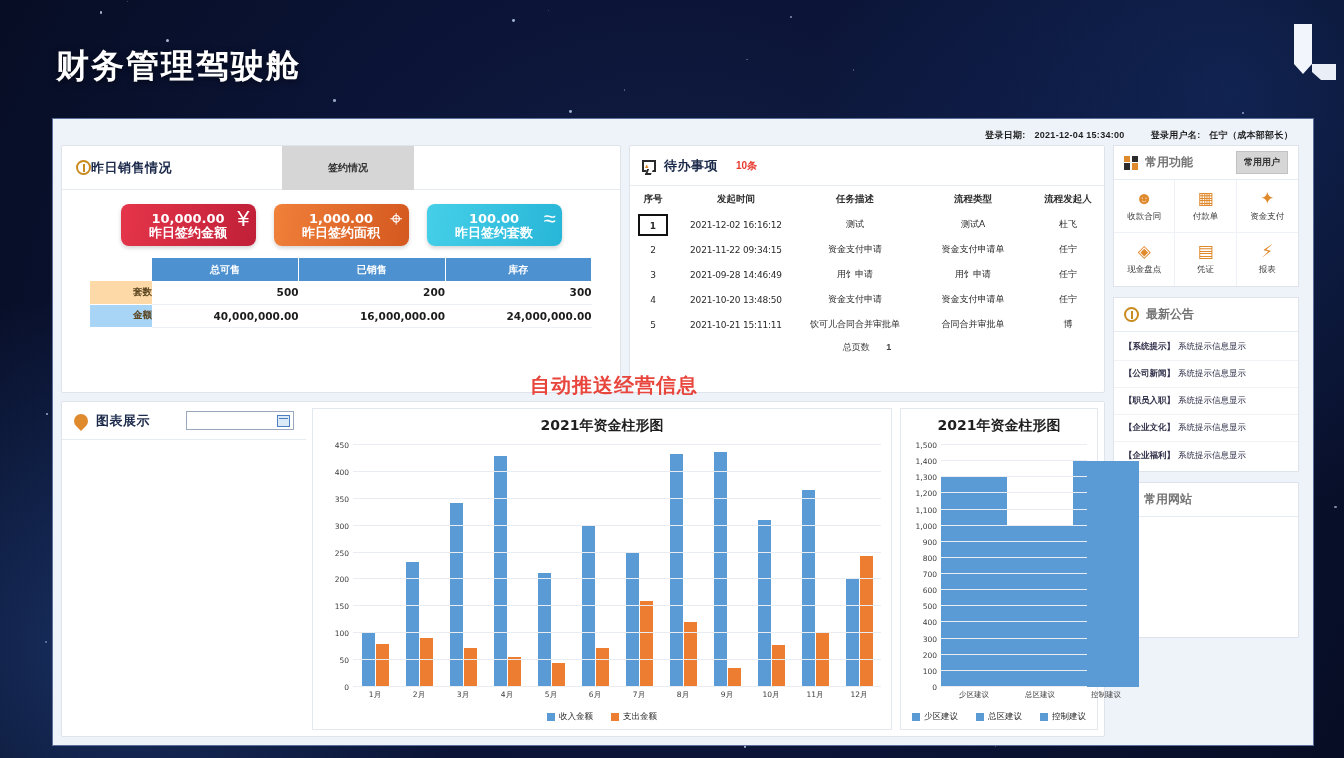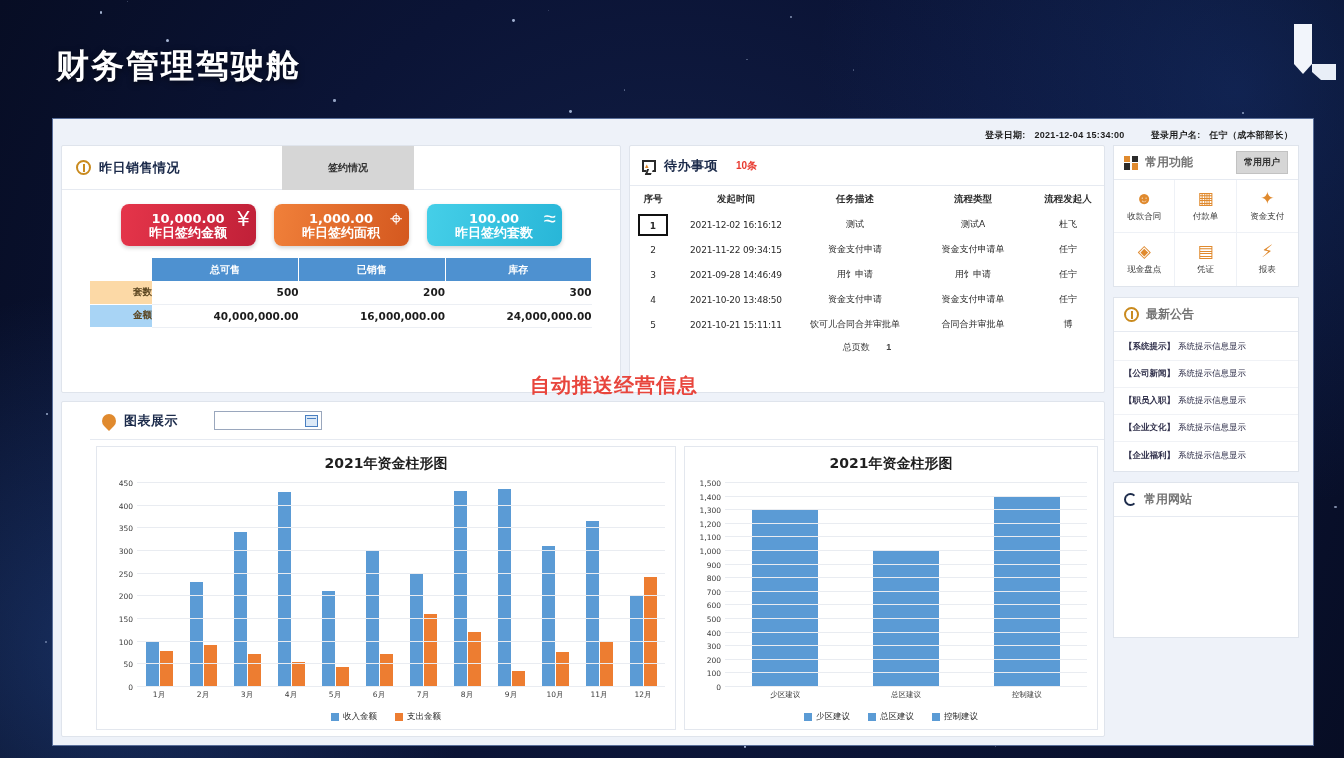--- a/index.html
+++ b/index.html
@@ -66,21 +66,21 @@
     width: 15px; height: 15px; border-radius: 50%;
     border: 2px solid #c98a1e; position: relative; flex: none;
   }
   .ico-circle::after {
     content: ""; position: absolute; left: 50%; top: 2px; width: 2px; height: 8px;
     background: #c98a1e; transform: translateX(-50%);
   }
   
   #sales { width: 560px; }
   #sales .card-head { padding: 0; height: 44px; }
-  #sales .head-left { display: flex; align-items: center; gap: 8px; padding: 0 14px; flex: none; width: 212px; }
+  #sales .head-left { display: flex; align-items: center; gap: 0; padding: 0 14px; flex: none; width: 212px; }
   .tab {
     width: 132px; height: 44px; display: flex; align-items: center; justify-content: center;
     background: #d6d6d6; color: #333; font-size: 10px; font-weight: bold;
     font-family: "DejaVu Sans", sans-serif;
   }
   .kpi-row { display: flex; gap: 18px; padding: 14px 0 10px 0; justify-content: center; }
   .kpi {
     width: 135px; height: 42px; border-radius: 8px; position: relative;
     display: flex; flex-direction: column; align-items: center; justify-content: center;
     color: #fff; overflow: hidden; box-shadow: 0 2px 4px rgba(0,0,0,.18);
@@ -134,21 +134,21 @@
     border: 2px solid #111; font-weight: bold;
   }
   .pager { text-align: center; font-size: 9px; color: #444; padding-top: 4px; }
   .pager b { margin-left: 14px; }
   
   #annot {
     position: absolute; left: 530px; top: 372px; font-size: 20px; font-weight: bold;
     color: #e8453c; font-family: "DejaVu Sans", sans-serif; letter-spacing: 1px;
   }
   
-  #charts { flex: 1; display: flex; flex-direction: column; padding-left: 28px; }
+  #charts { flex: 1; display: flex; flex-direction: row; }
   #charts .card-head { height: 38px; }
   .ico-pin {
     width: 14px; height: 14px; border-radius: 50% 50% 50% 0; background: #e08a2e;
     transform: rotate(-45deg); flex: none;
   }
   .date-box {
     width: 108px; height: 19px; border: 1px solid #9aa7bd; background: #fff;
     margin-left: 28px; display: flex; align-items: center; justify-content: flex-end;
     padding-right: 3px;
   }

